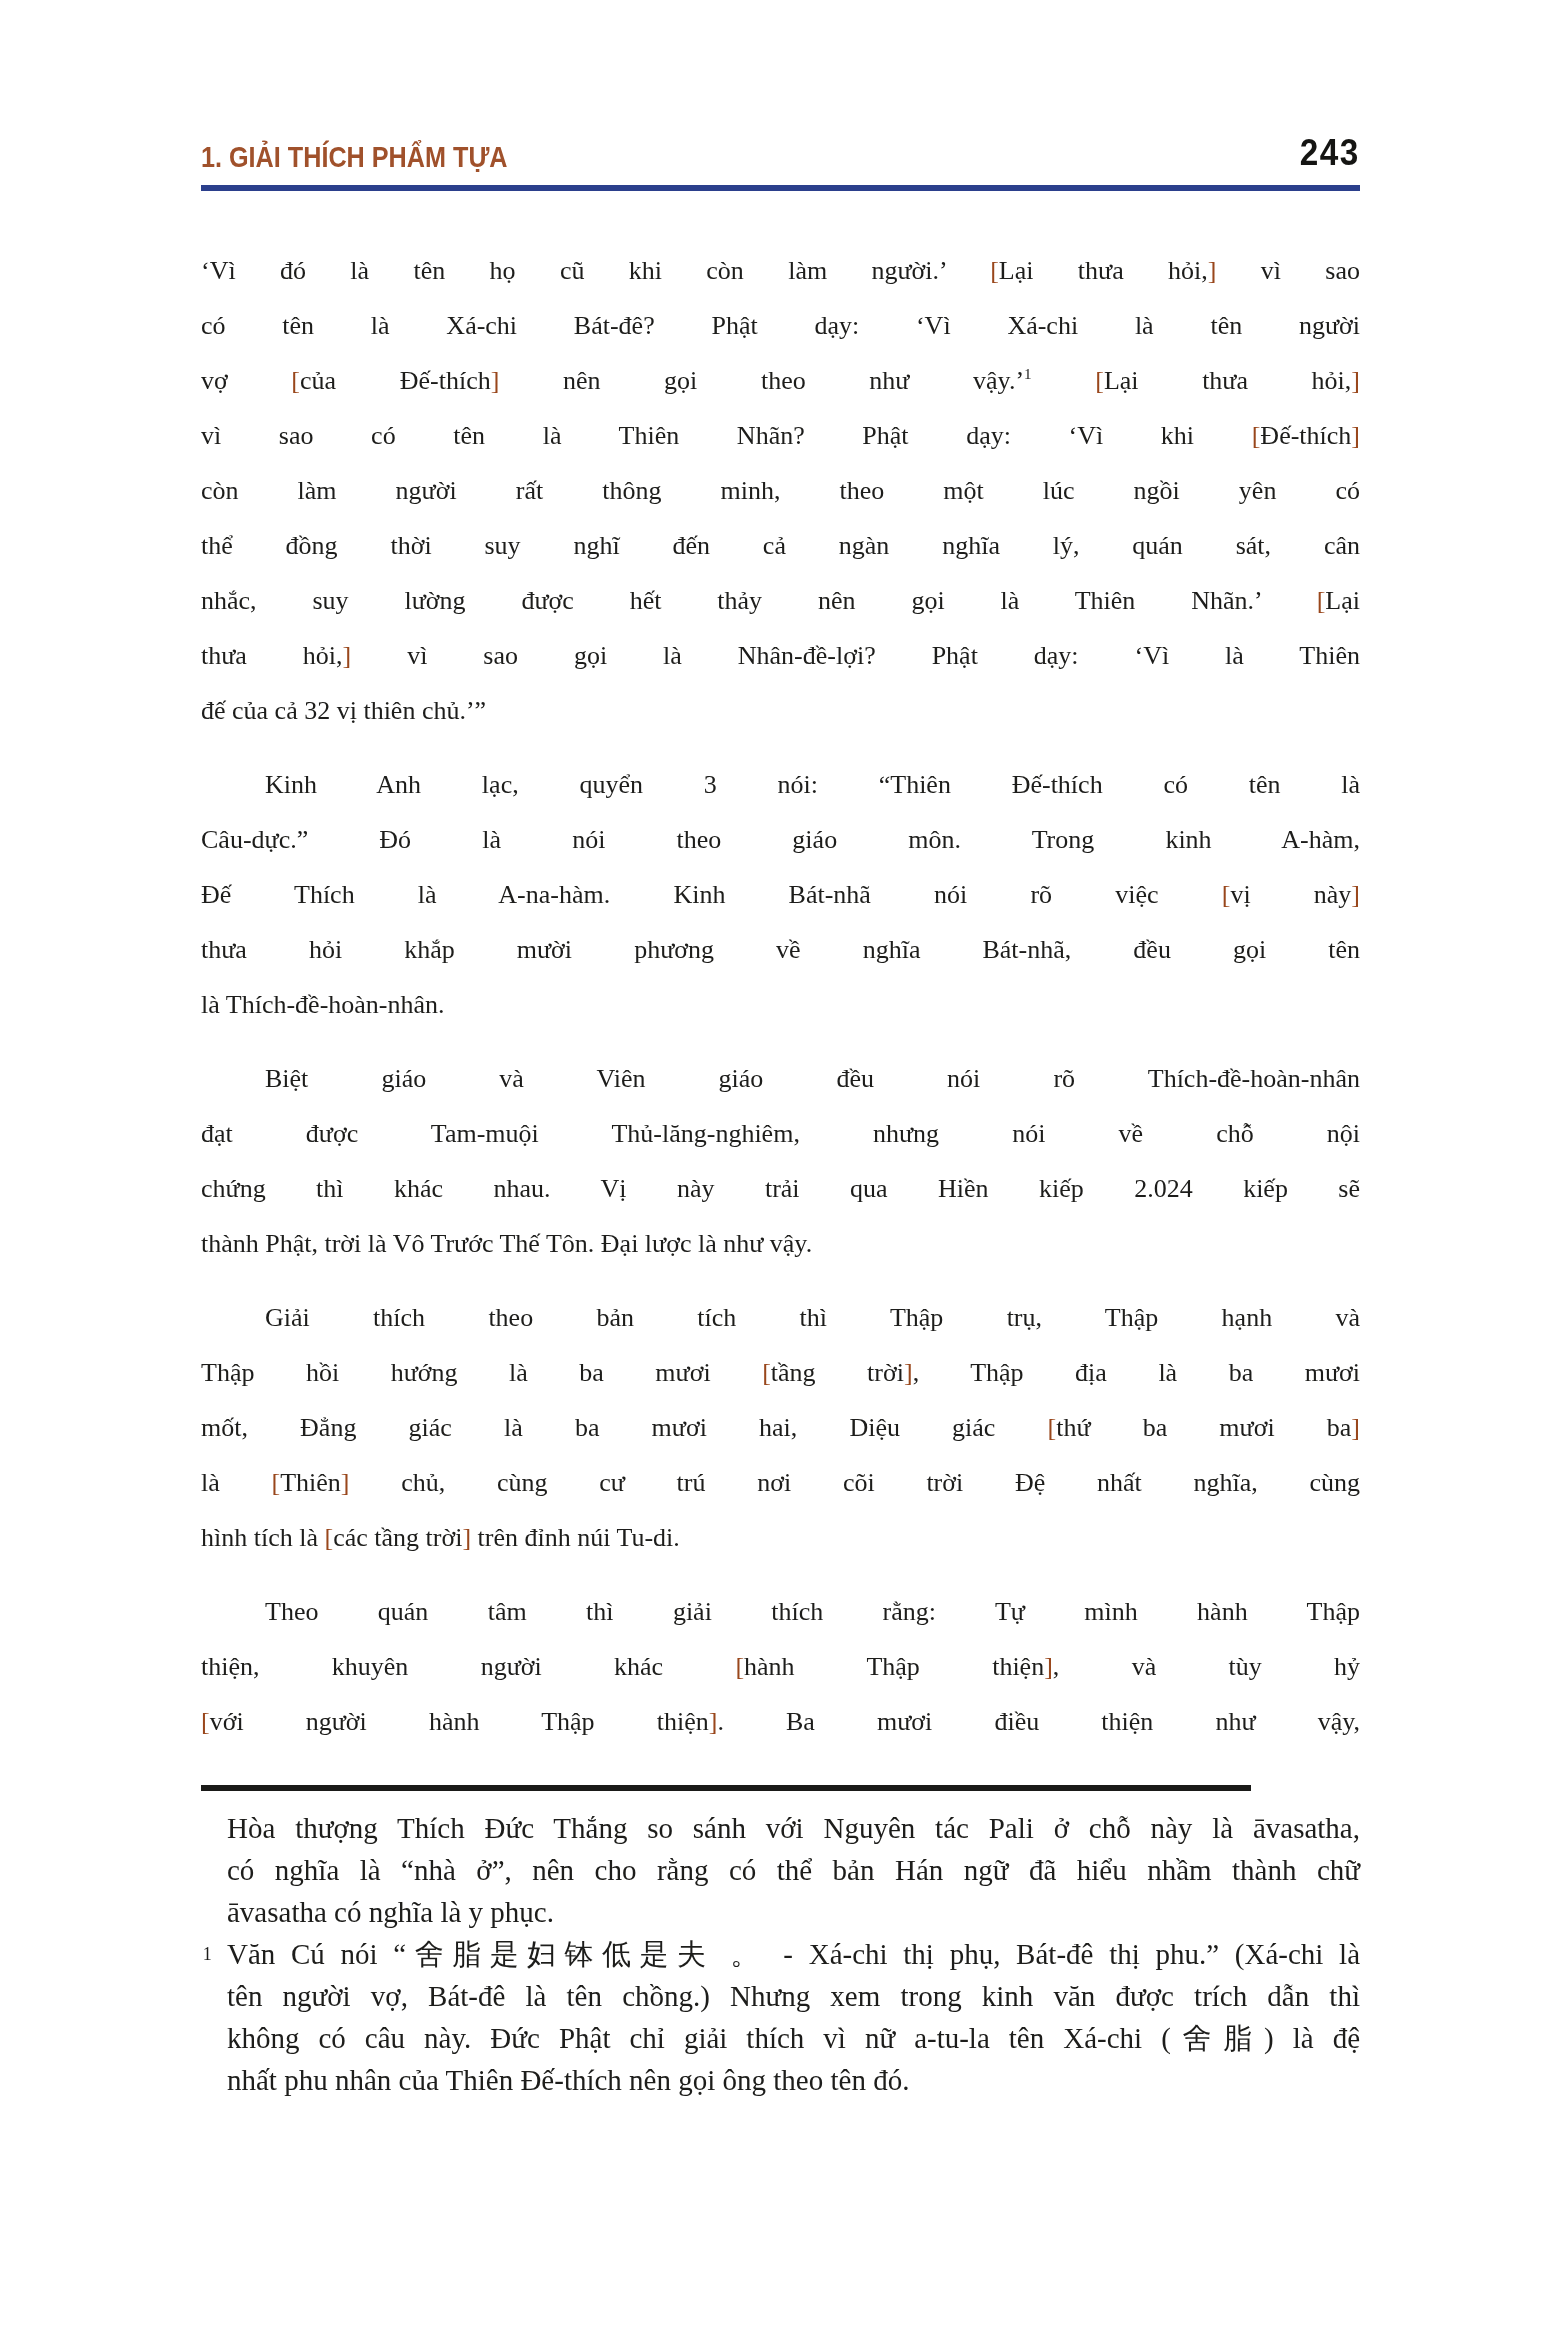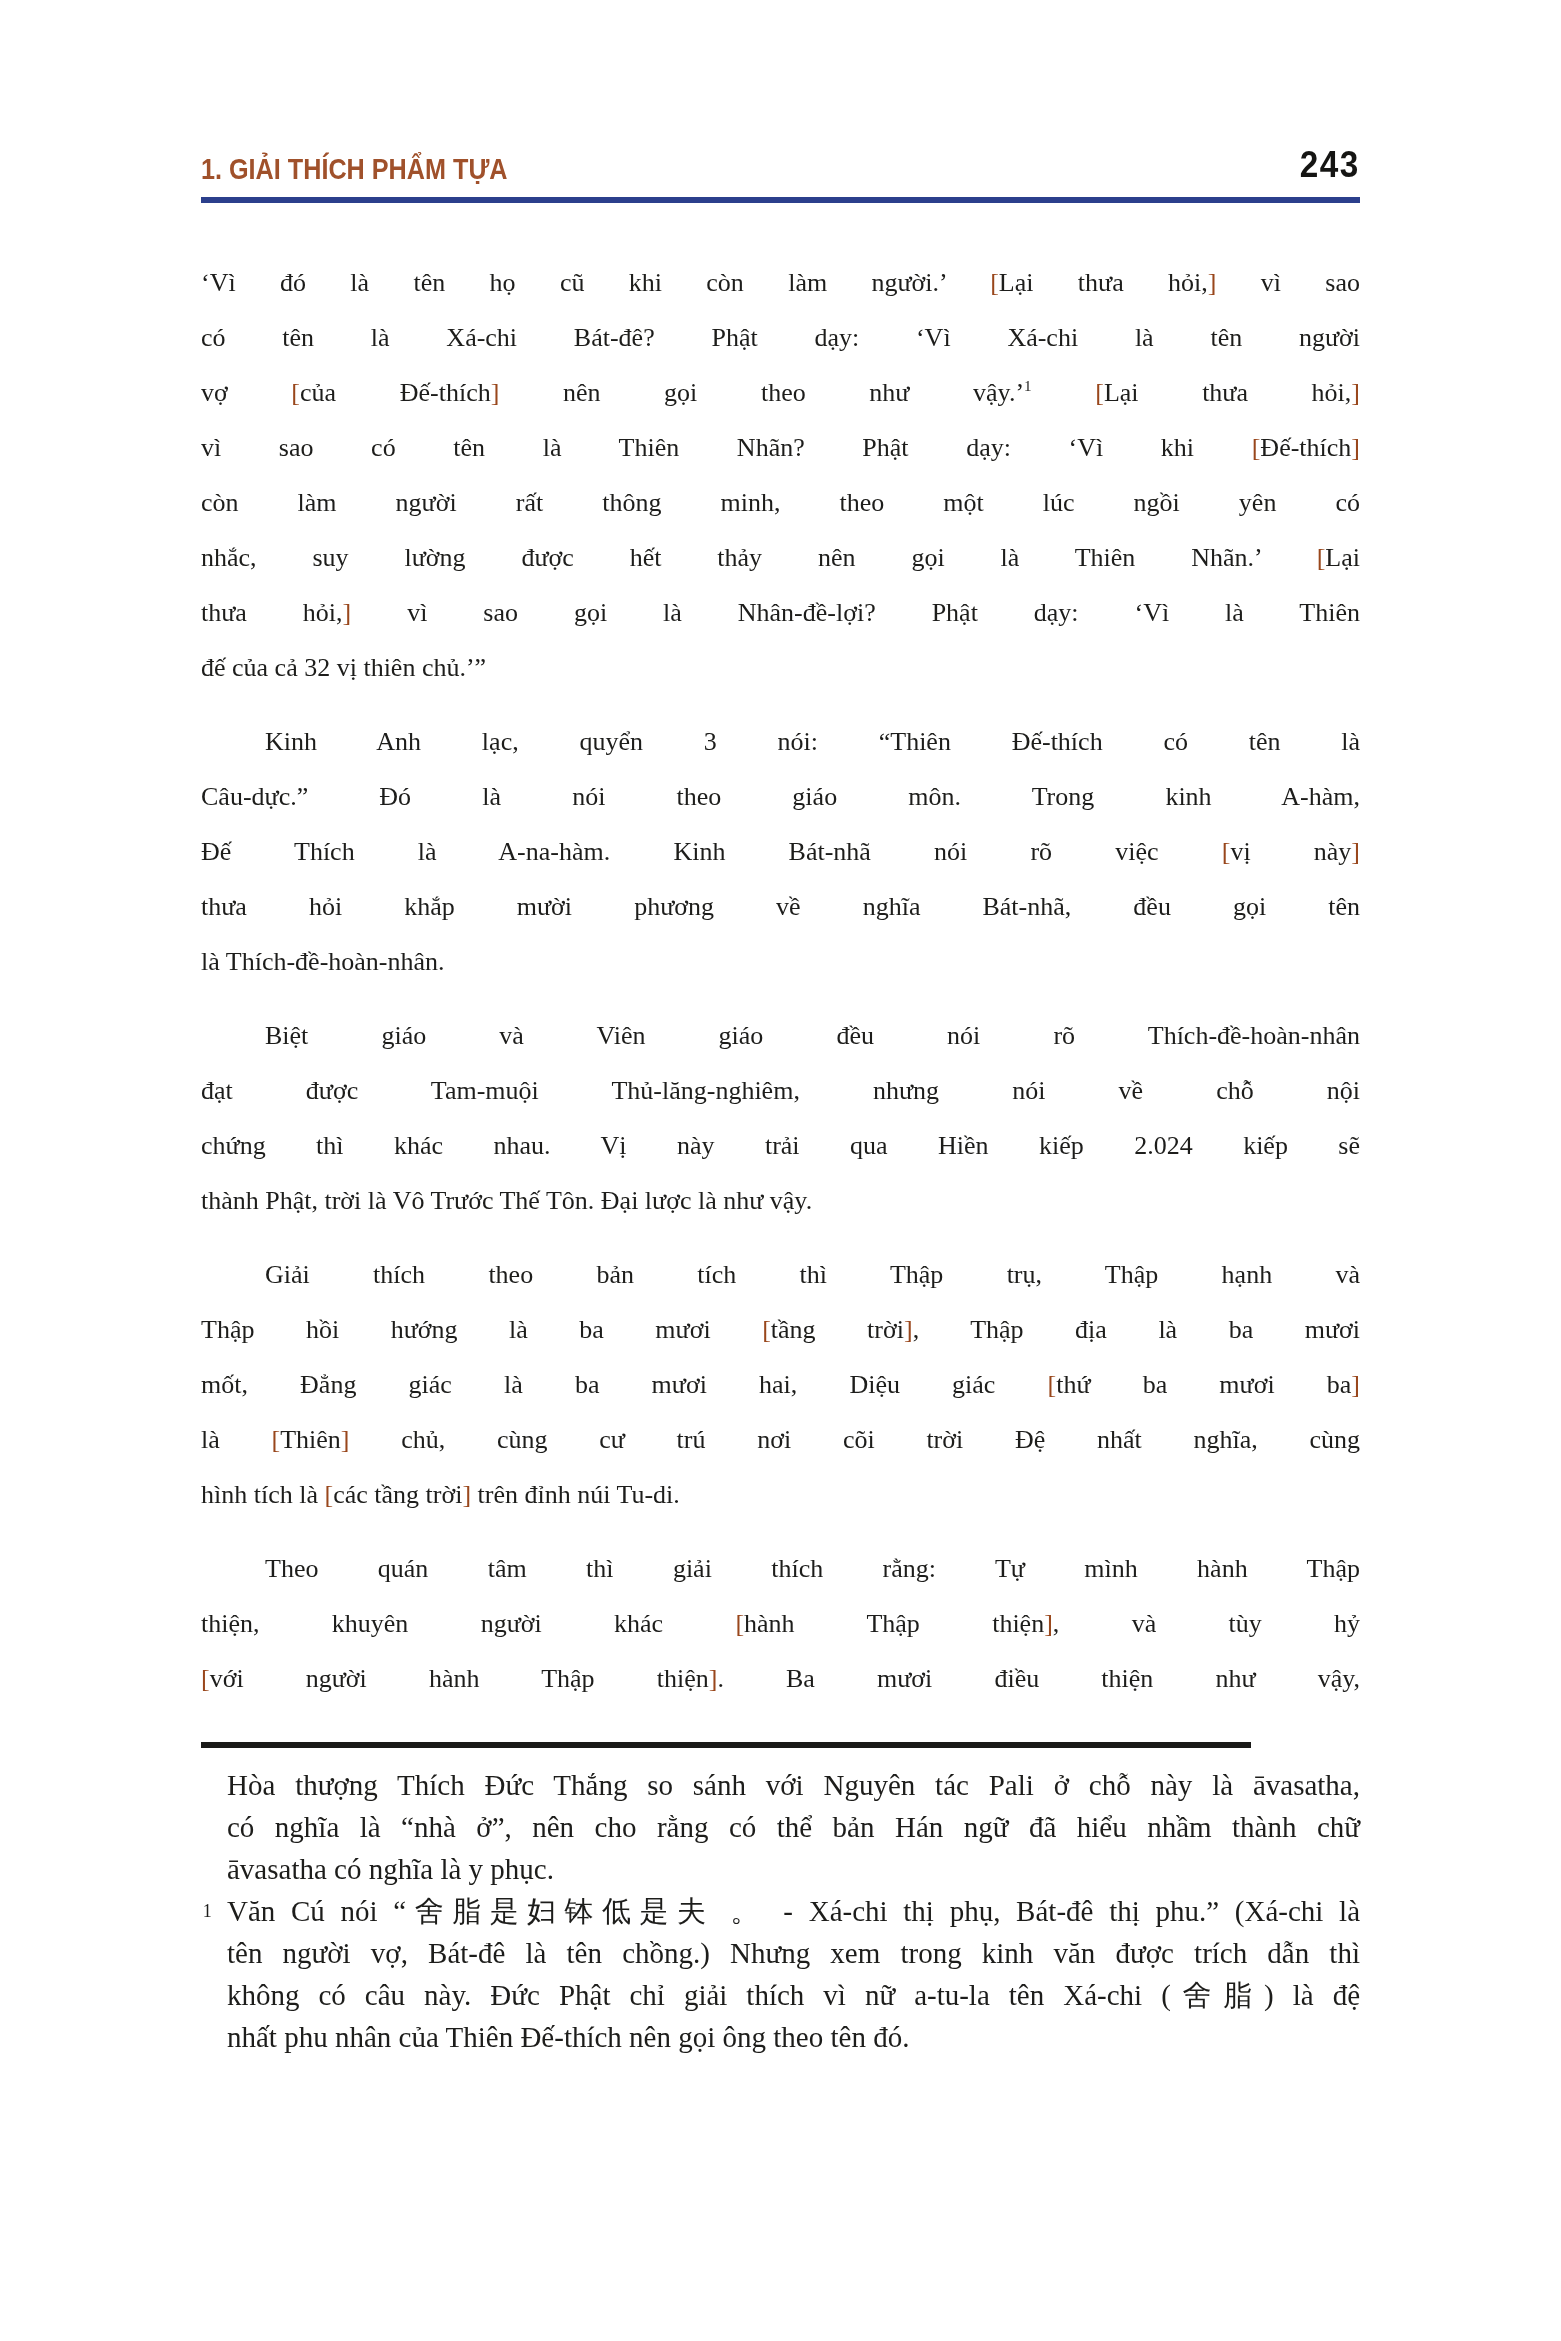--- a/index.html
+++ b/index.html
@@ -6,21 +6,21 @@
   .page {
     position: relative;
     width: 1561px; height: 2342px;
     background: #ffffff;
     font-family: "Liberation Serif", serif;
     color: var(--ink, #1d1d1b);
     overflow: hidden;
   }
   .content {
     position: absolute;
-    left: 201px; top: 144px;
+    left: 201px; top: 132px;
     width: 1159px;
   }
   
   .runhead {
     display: flex; justify-content: space-between; align-items: flex-end;
     border-bottom: 6px solid var(--rule, #2B3F8C);
     padding-bottom: 11.3px;
   }
   .runhead-label {
     font-family: "Liberation Sans", sans-serif;
@@ -90,20 +90,21 @@
       <span class="runhead-num">243</span>
     </div>
 
     <div class="bodytext">
         <div class="para">
           <div class="line jfull first">‘Vì đó là tên họ cũ khi còn làm người.’ <span class="bk">[</span>Lại thưa hỏi,<span class="bk">]</span> vì sao</div>
           <div class="line jfull">có tên là Xá-chi Bát-đê? Phật dạy: ‘Vì Xá-chi là tên người</div>
           <div class="line jfull">vợ <span class="bk">[</span>của Đế-thích<span class="bk">]</span> nên gọi theo như vậy.’<sup class="ss">1</sup> <span class="bk">[</span>Lại thưa hỏi,<span class="bk">]</span></div>
           <div class="line jfull">vì sao có tên là Thiên Nhãn? Phật dạy: ‘Vì khi <span class="bk">[</span>Đế-thích<span class="bk">]</span></div>
           <div class="line jfull">còn làm người rất thông minh, theo một lúc ngồi yên có</div>
+          <div class="line jfull">thể đồng thời suy nghĩ đến cả ngàn nghĩa lý, quán sát, cân</div>
           <div class="line jfull">nhắc, suy lường được hết thảy nên gọi là Thiên Nhãn.’ <span class="bk">[</span>Lại</div>
           <div class="line jfull">thưa hỏi,<span class="bk">]</span> vì sao gọi là Nhân-đề-lợi? Phật dạy: ‘Vì là Thiên</div>
           <div class="line">đế của cả 32 vị thiên chủ.’”</div>
         </div>
         <div class="para indent">
           <div class="line jfull first">Kinh Anh lạc, quyển 3 nói: “Thiên Đế-thích có tên là</div>
           <div class="line jfull">Câu-dực.” Đó là nói theo giáo môn. Trong kinh A-hàm,</div>
           <div class="line jfull">Đế Thích là A-na-hàm. Kinh Bát-nhã nói rõ việc <span class="bk">[</span>vị này<span class="bk">]</span></div>
           <div class="line jfull">thưa hỏi khắp mười phương về nghĩa Bát-nhã, đều gọi tên</div>
           <div class="line">là Thích-đề-hoàn-nhân.</div>

